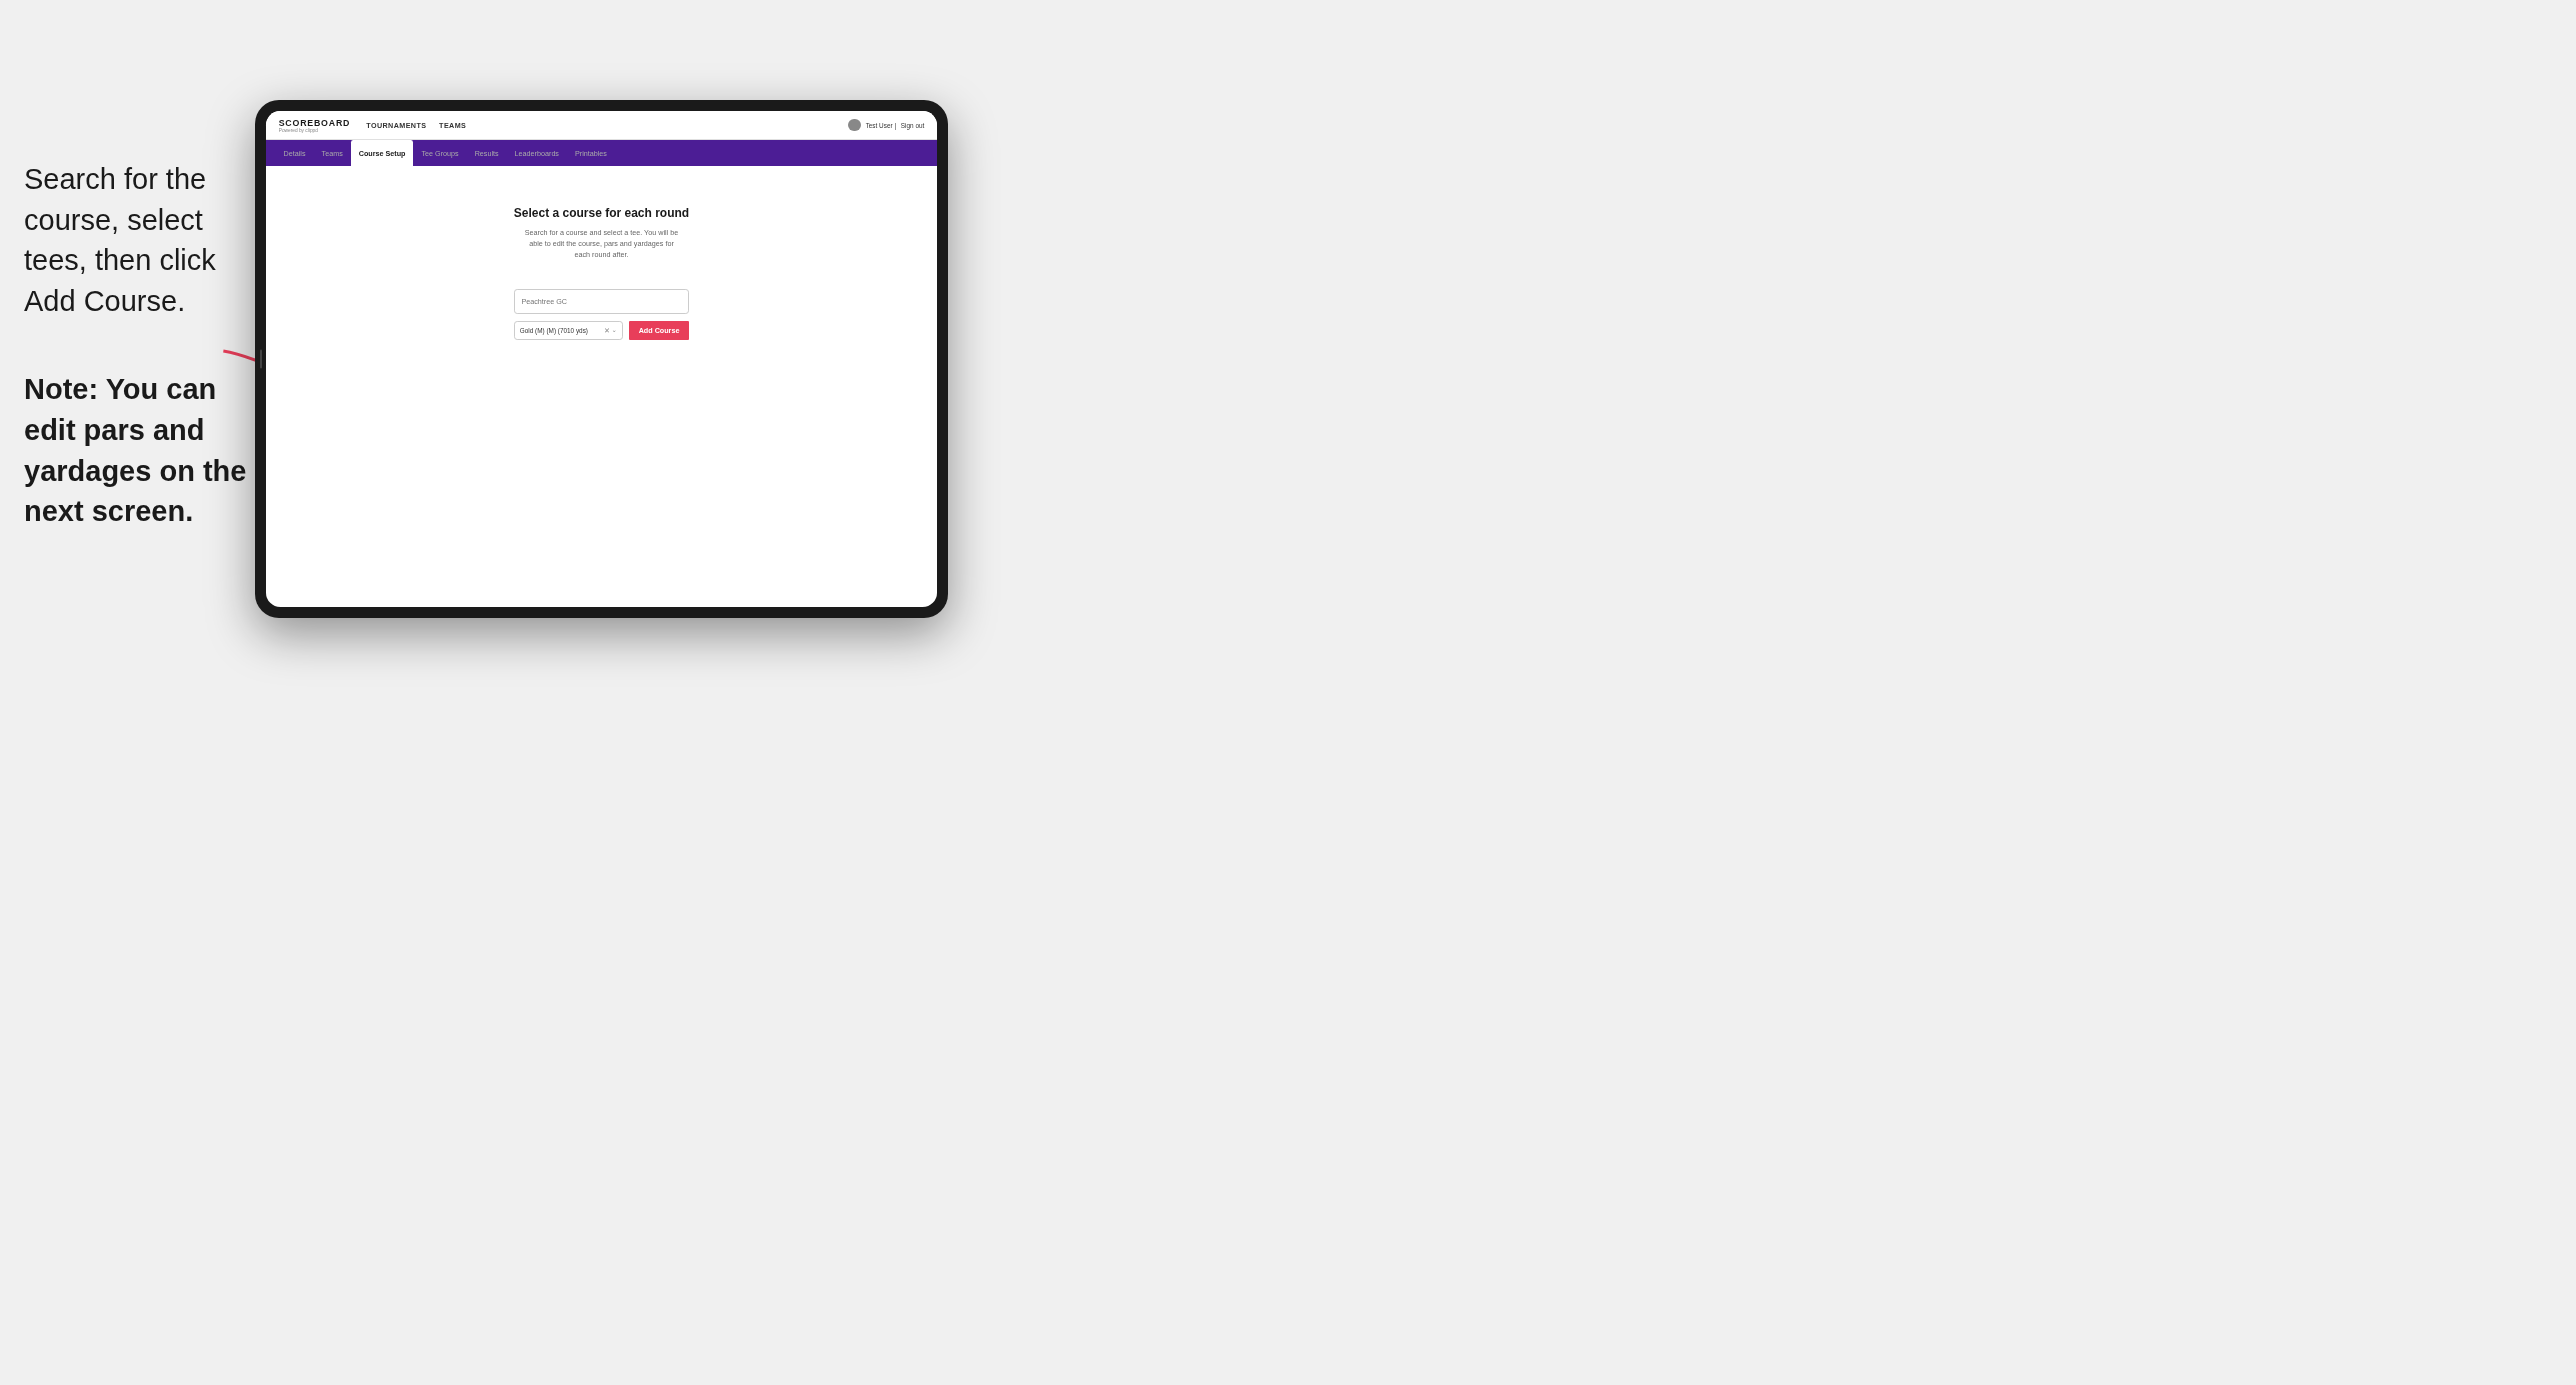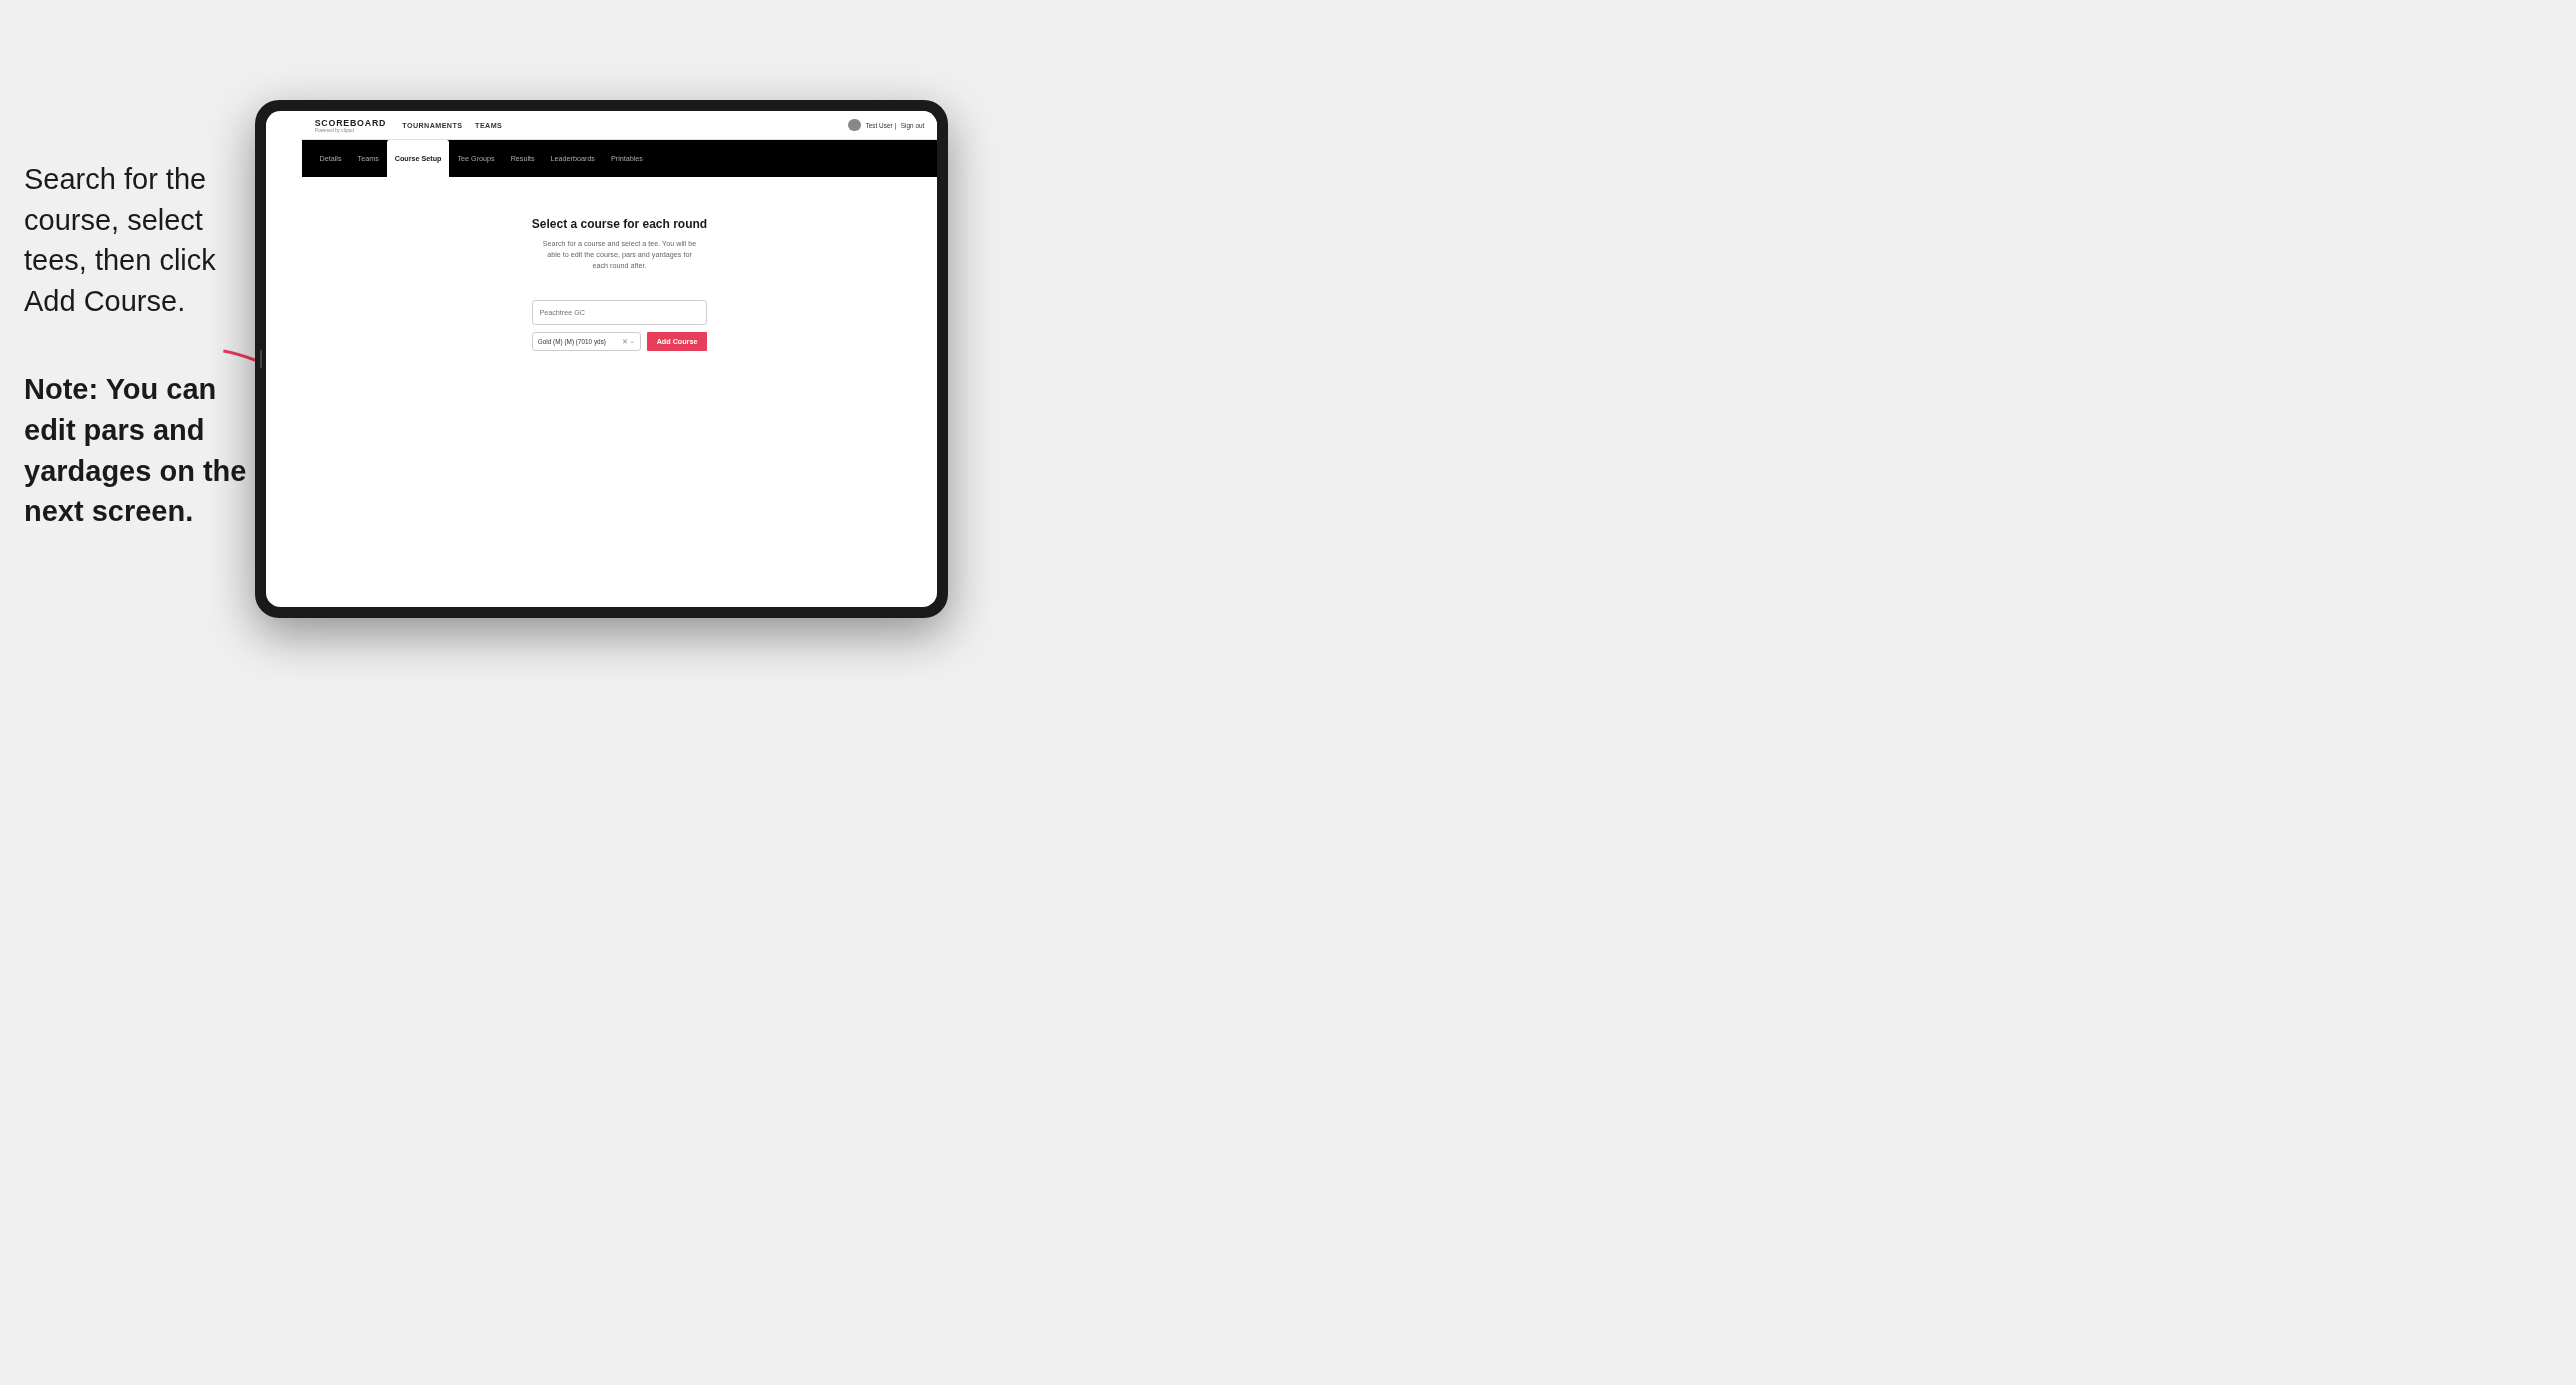--- a/index.html
+++ b/index.html
@@ -57,21 +57,20 @@
       box-shadow: 0 16px 48px rgba(0,0,0,0.4);
     }
 
     .tablet-screen {
       width: 100%;
       height: 100%;
       background: #fff;
       border-radius: 14.3px;
       overflow: hidden;
       position: relative;
-      padding-left: 36px;
     }
 
     
     .top-nav {
       background: #fff;
       border-bottom: 0.8px solid #e0e0e0;
       height: 29px;
       display: flex;
       align-items: center;
       padding: 0 12.7px;
@@ -172,25 +171,25 @@
     }
 
     .cancel-btn {
       font-size: 7.2px;
       color: #333;
       cursor: pointer;
     }
 
     
     .tabs-nav {
-      background: #000000;
+      background: #4c1d95;
       display: flex;
       align-items: center;
       padding: 0 9.6px;
-      height: 37px;
+      height: 26px;
     }
 
     .tab-item {
       font-size: 7.2px;
       color: #aaa;
       padding: 0 8px;
       height: 100%;
       display: flex;
       align-items: center;
       cursor: pointer;

